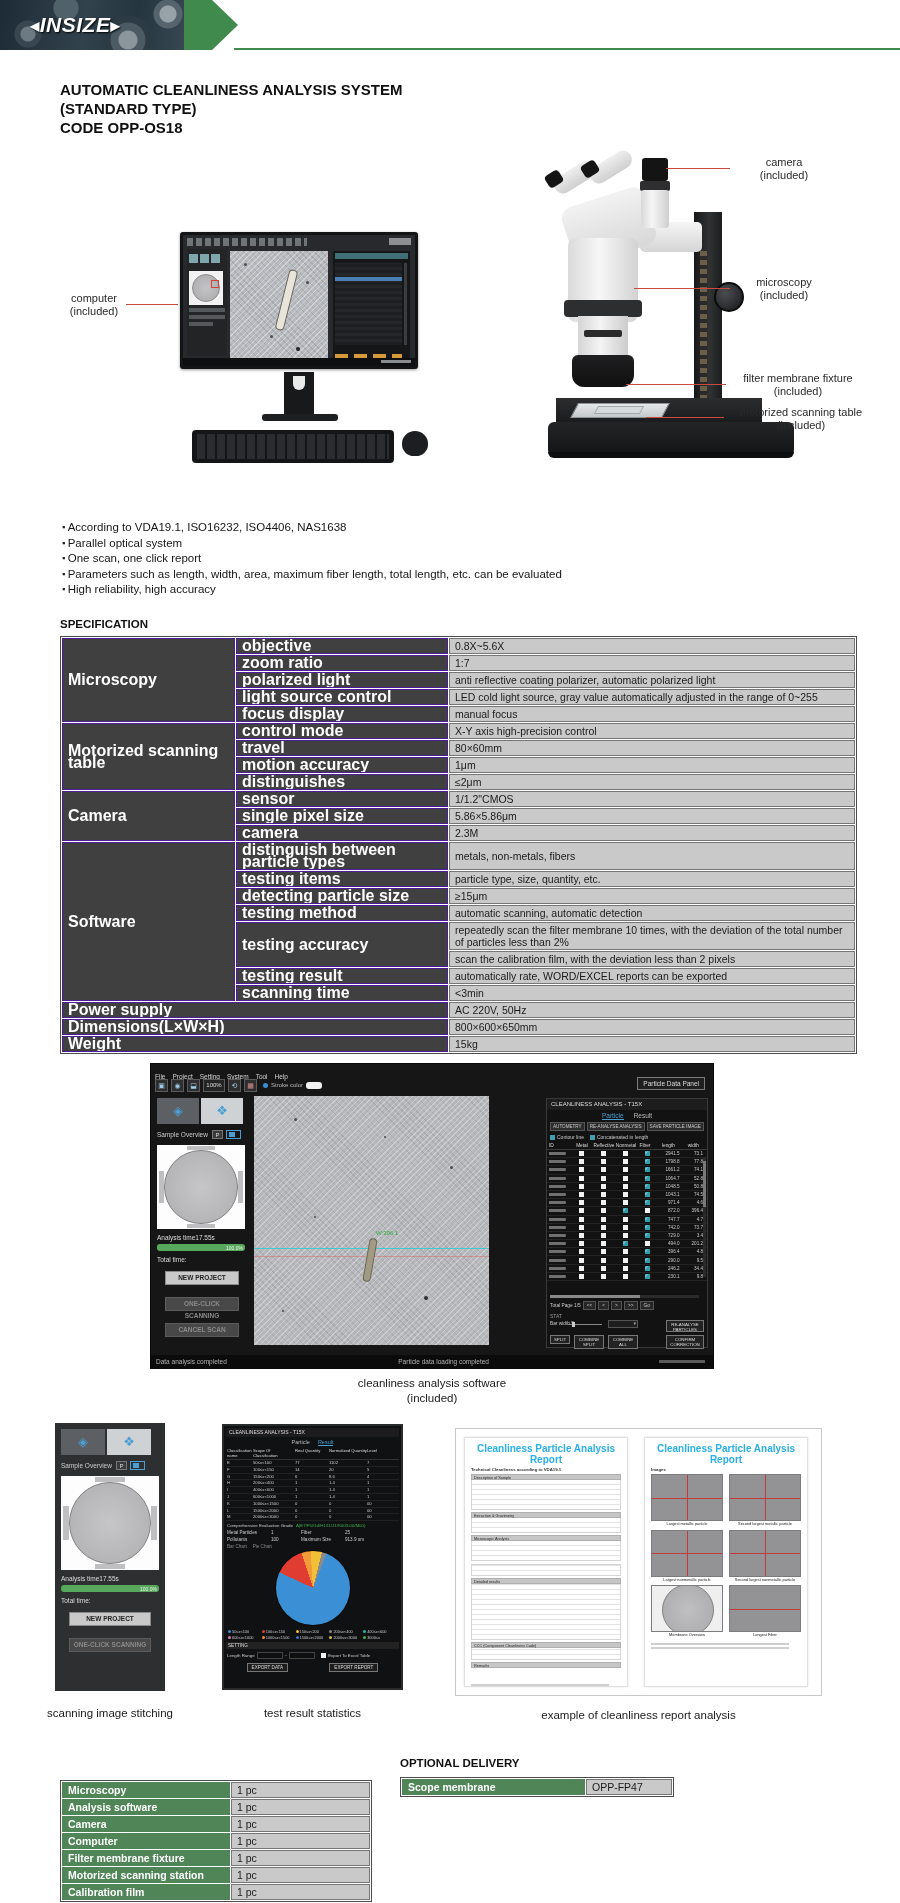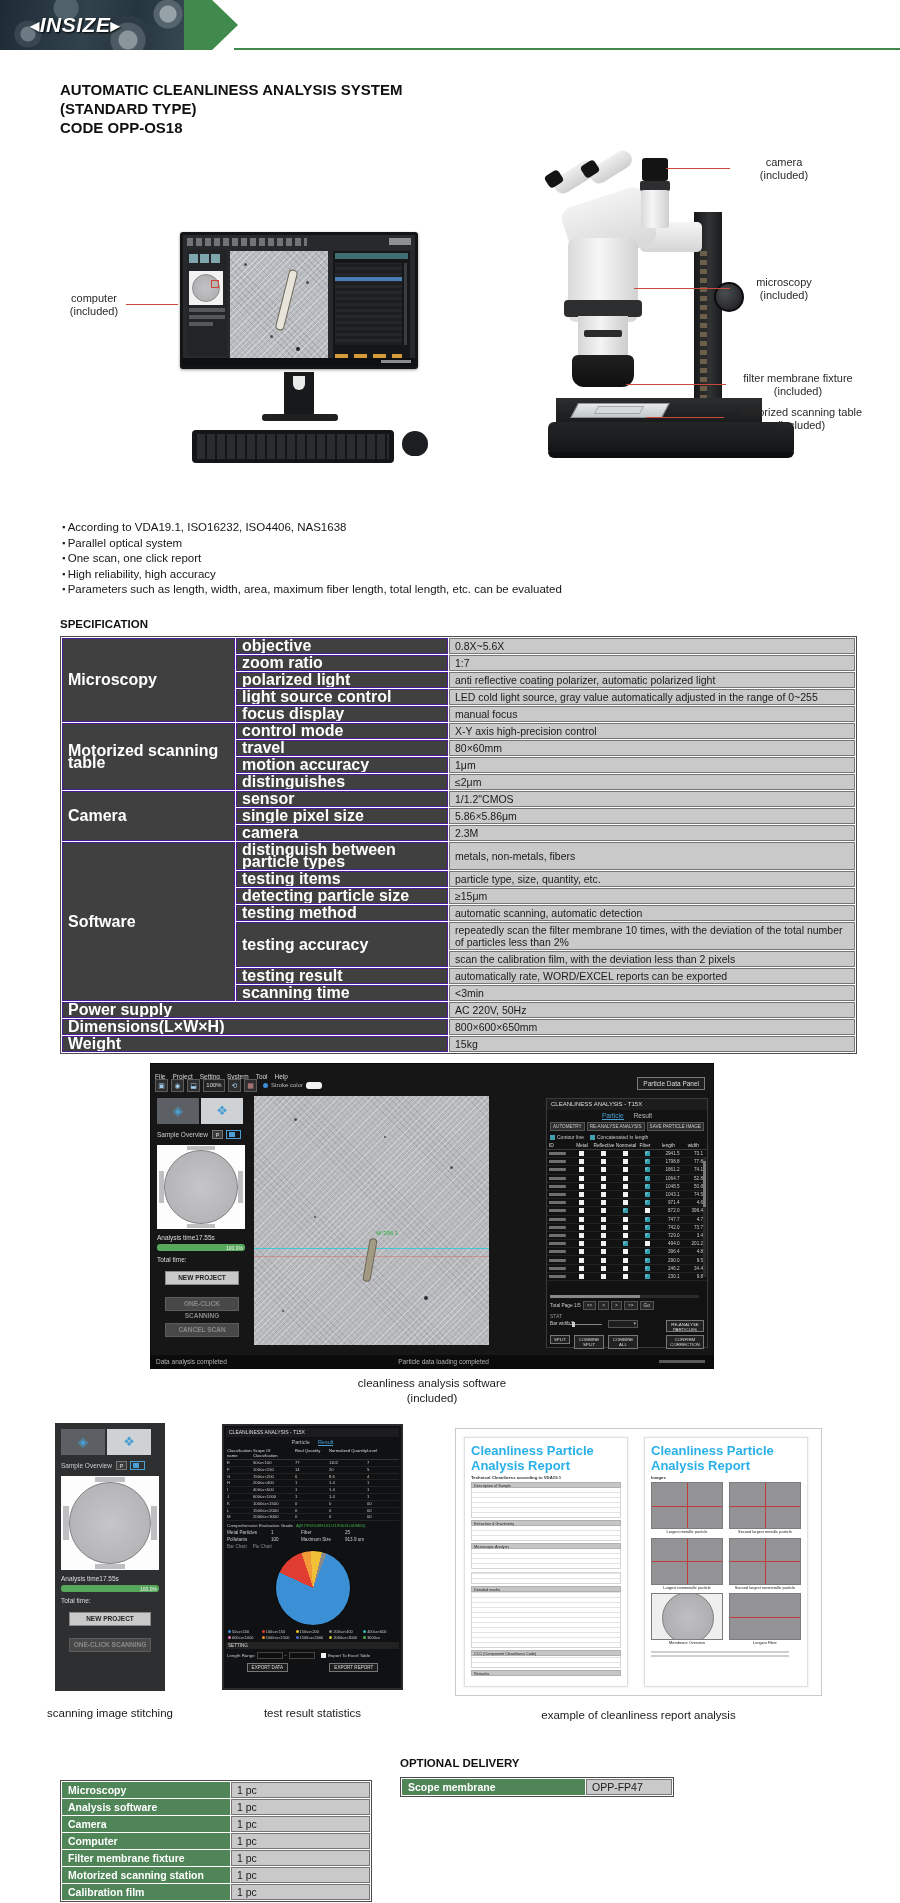--- a/index.html
+++ b/index.html
@@ -189,21 +189,21 @@
 .pb-set{height:7px;background:#222;font-size:4.6px;line-height:7px;padding-left:2px;margin-top:2px;color:#ddd}
 .pb-ctl{display:flex;align-items:center;font-size:4.4px;margin-top:3px;padding:0 1px}
 .pb-input{width:26px;height:7px;background:#0f0f0f;border:1px solid #444;margin:0 2px}
 .pb-cb{width:5px;height:5px;background:#f2f2f2;margin:0 2px 0 4px}
 .pb-ebtns{display:flex;justify-content:space-around;margin-top:4px}
 .pb-ebtns span{border:1px solid #777;padding:1px 4px;font-size:4.6px;color:#ddd;background:#1d1d1d}
 
 .pc{left:455px;top:1428px;width:367px;height:268px;background:#fff;border:1px solid #c9c9c9}
 .rpage{position:absolute;top:8px;width:164px;height:250px;background:#fff;border:1px solid #e0e0e0;box-shadow:0 0 2px rgba(0,0,0,.12);padding:5px 6px;overflow:hidden}
 .rp1{left:8px}.rp2{left:188px}
-.rp-t{font-size:13px;font-weight:bold;color:#29b0e8;text-align:left}
+.rp-t{font-size:10px;font-weight:bold;color:#29b0e8;text-align:center}
 .rp-sub{font-size:4.3px;font-weight:bold;color:#333;margin-top:2px}
 .rsec{height:6px;background:#c6c6c6;font-size:3.8px;line-height:6px;padding-left:2px;color:#222;margin-top:2px;border:1px solid #b0b0b0}
 .rlines{background:repeating-linear-gradient(0deg,#fff 0 4px,#e3e3e3 4px 5px);border:1px solid #d5d5d5;border-top:none}
 .rfoot{height:2px;background:#cfcfcf;margin-top:2px;width:92%}
 .rimgs{font-size:4.3px;font-weight:bold;color:#333;margin-top:2px}
 .grid{display:flex;flex-wrap:wrap;justify-content:space-between;margin-top:2px}
 .tile{width:72px;margin-bottom:3px}
 .timg{position:relative;width:72px;height:47px;background:#939396;border:1px solid #7c7c7e;overflow:hidden}
 .timg .ch{position:absolute;left:0;right:0;top:50%;height:1px;background:#c23b3b}
 .timg .cv{position:absolute;top:0;bottom:0;left:50%;width:1px;background:#c23b3b}
@@ -320,22 +320,22 @@
   <div class="abs callout" style="left:726px;top:406px;width:150px">
     <div>motorized scanning table</div>
     <div>(included)</div>
   </div>
   <div class="abs rline" style="left:646px;top:417px;width:78px"></div>
 
   <div class="abs feats">
       <div class="feat">According to VDA19.1, ISO16232, ISO4406, NAS1638</div>
       <div class="feat">Parallel optical system</div>
       <div class="feat">One scan, one click report</div>
+      <div class="feat">Parameters such as length, width, area, maximum fiber length, total length, etc. can be evaluated</div>
       <div class="feat">High reliability, high accuracy</div>
-      <div class="feat">Parameters such as length, width, area, maximum fiber length, total length, etc. can be evaluated</div>
     </div>
 
   <div class="abs h2" style="left:60px;top:618px">SPECIFICATION</div>
   <table class="spec abs" style="left:60px;top:636px;width:797px">
     <colgroup>
         <col style="width:173px">
         <col style="width:212px">
         <col>
       </colgroup>
     <tbody>

